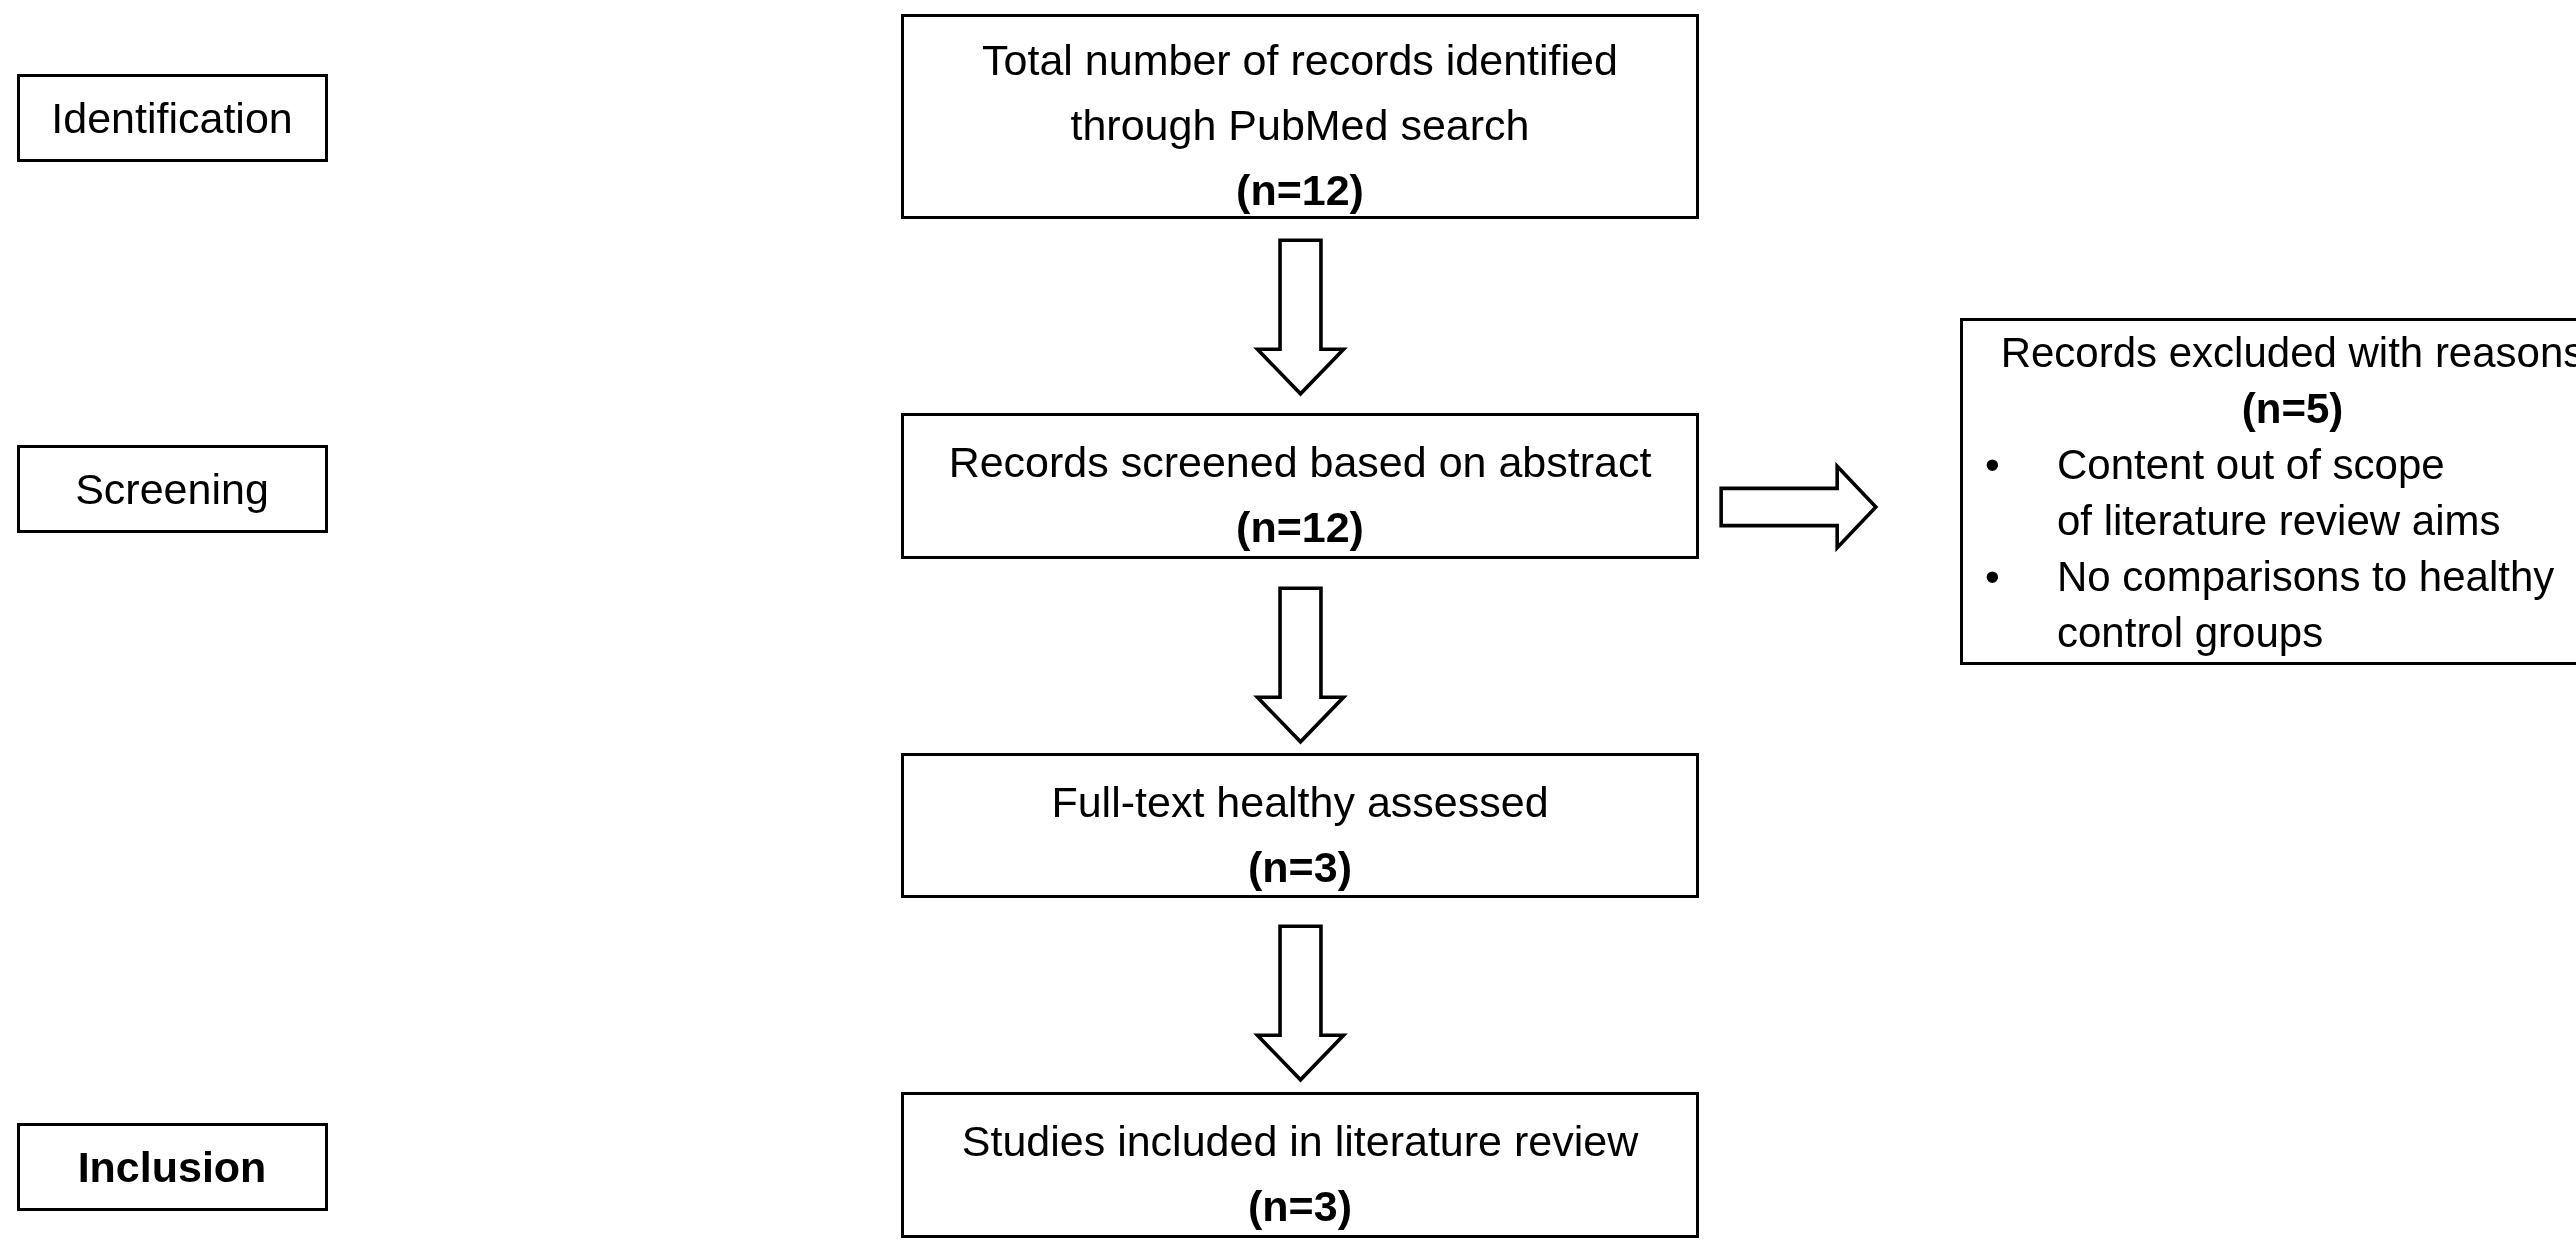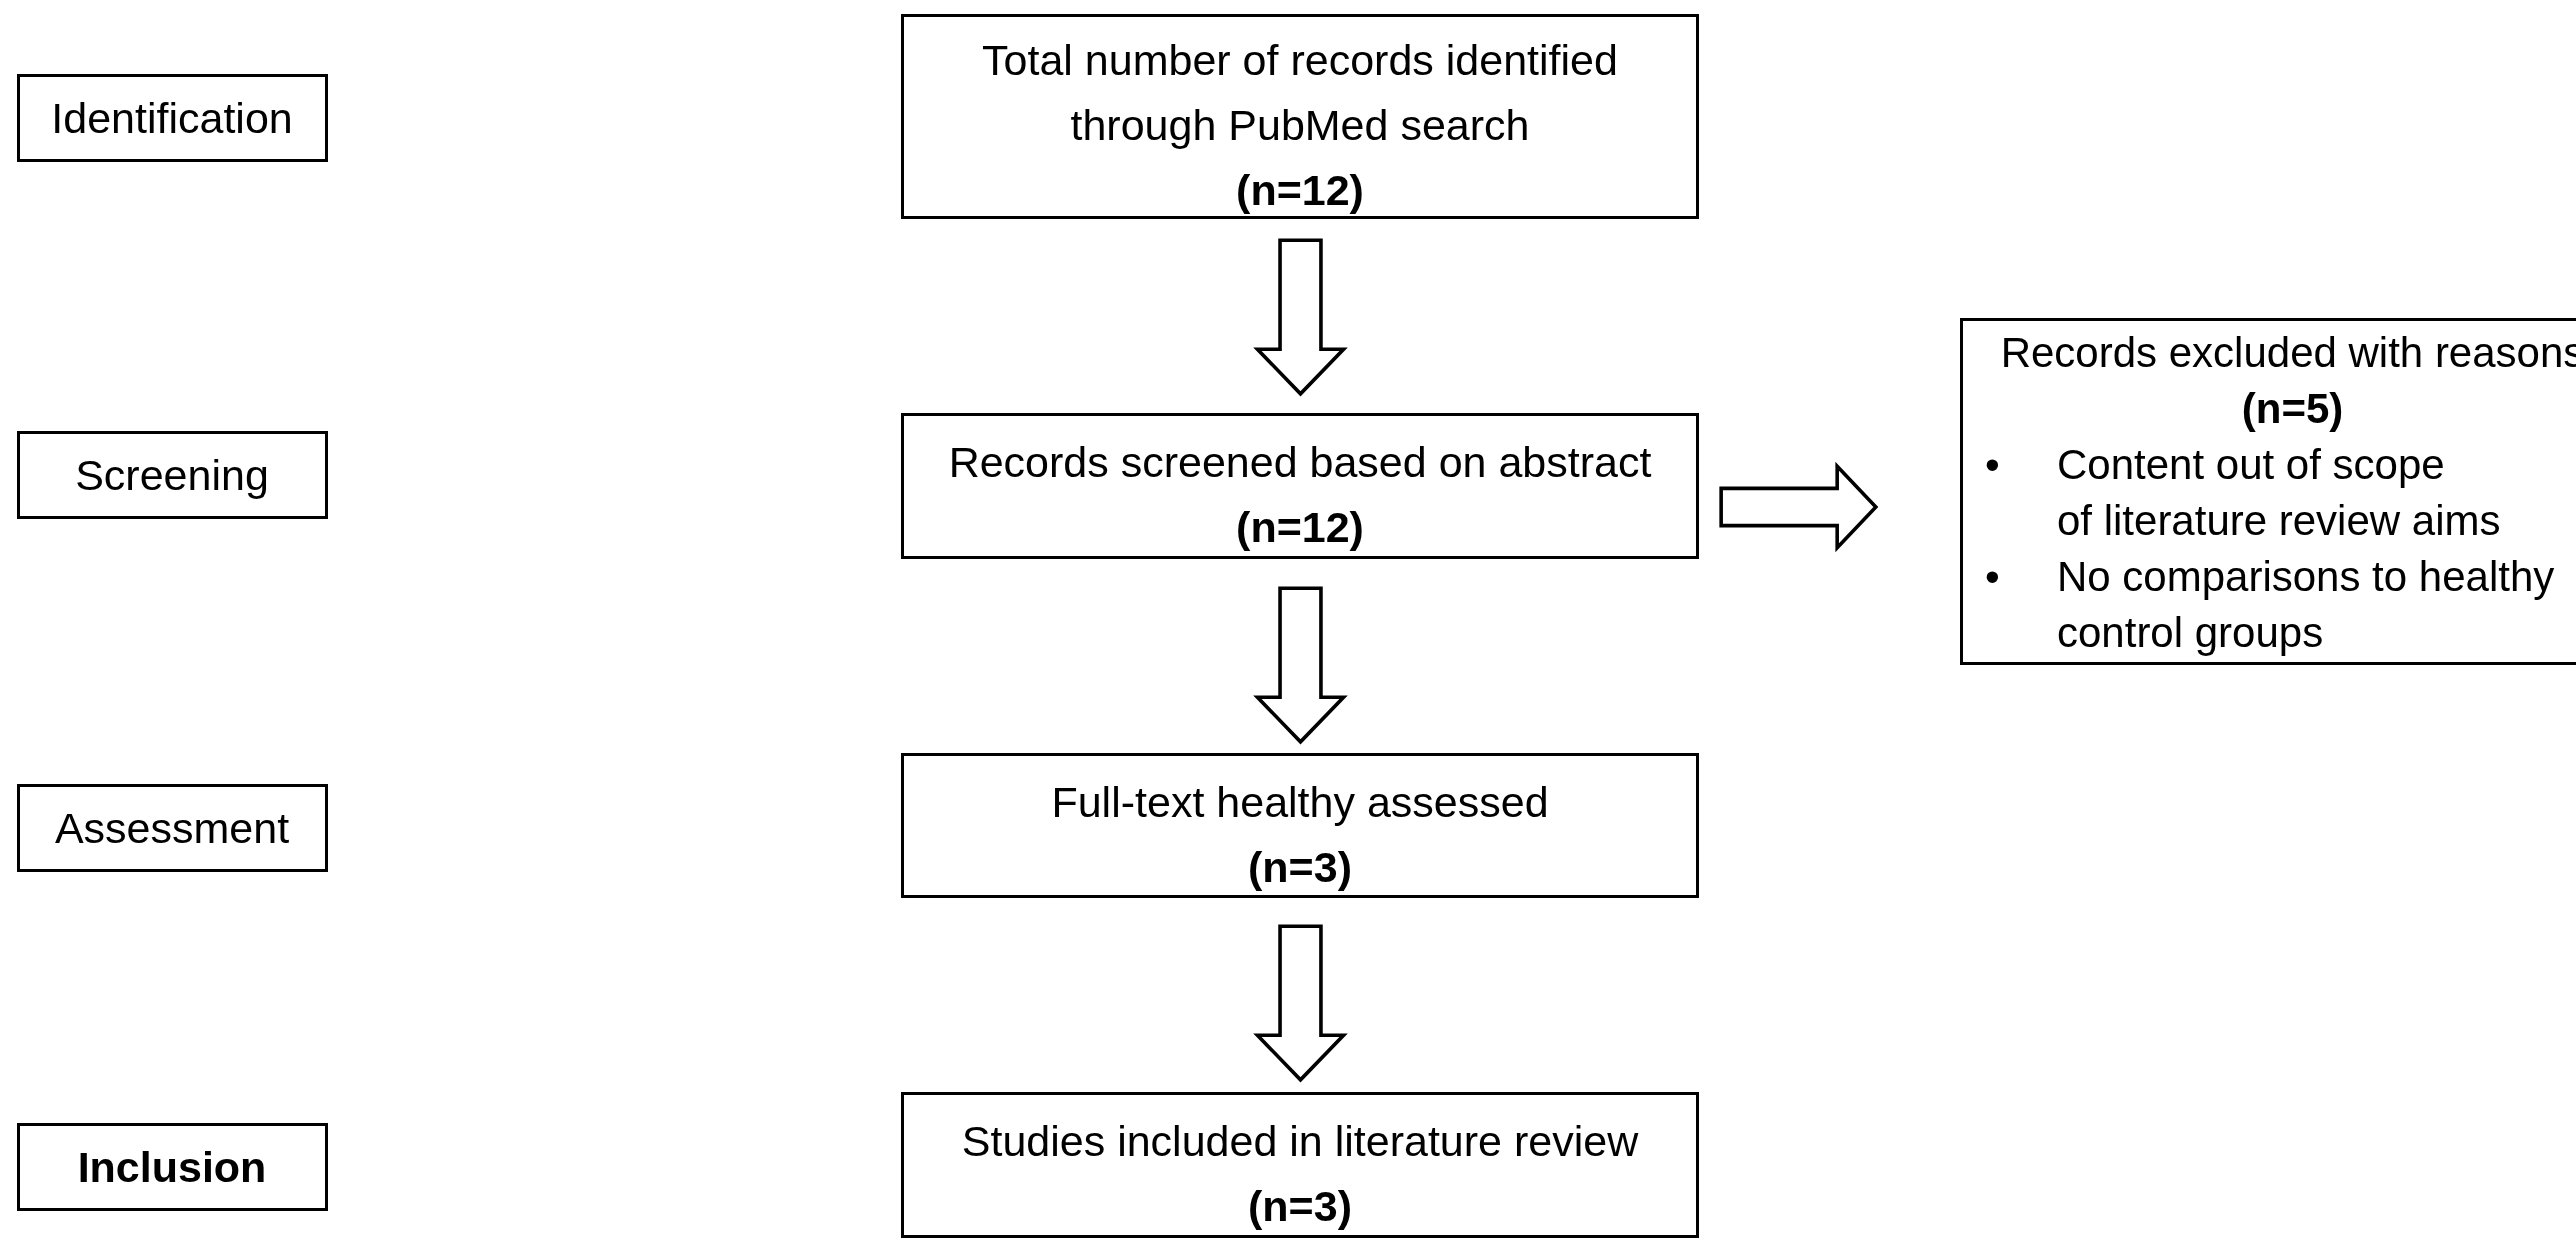--- a/index.html
+++ b/index.html
@@ -70,25 +70,22 @@
   }
 </style>
 </head>
 <body>
 
 <div class="canvas">
 
   <div class="box stage-label" style="top:74px;">
     <span>Identification</span>
   </div>
-  <div class="box stage-label" style="top:431px;">
+  <div class="box stage-label" style="top:445px;">
     <span>Screening</span>
-  </div>
-  <div class="box stage-label" style="top:784px;">
-    <span>Assessment</span>
   </div>
   <div class="box stage-label" style="top:1123px;font-weight:bold;">
     <span>Inclusion</span>
   </div>
 
   <div class="box flow-box" style="top:14.4px; height:205px;">
     <span class="pre">Total number of records identified
 through PubMed search</span>
     <span class="n-line">(n=12)</span>
   </div>

